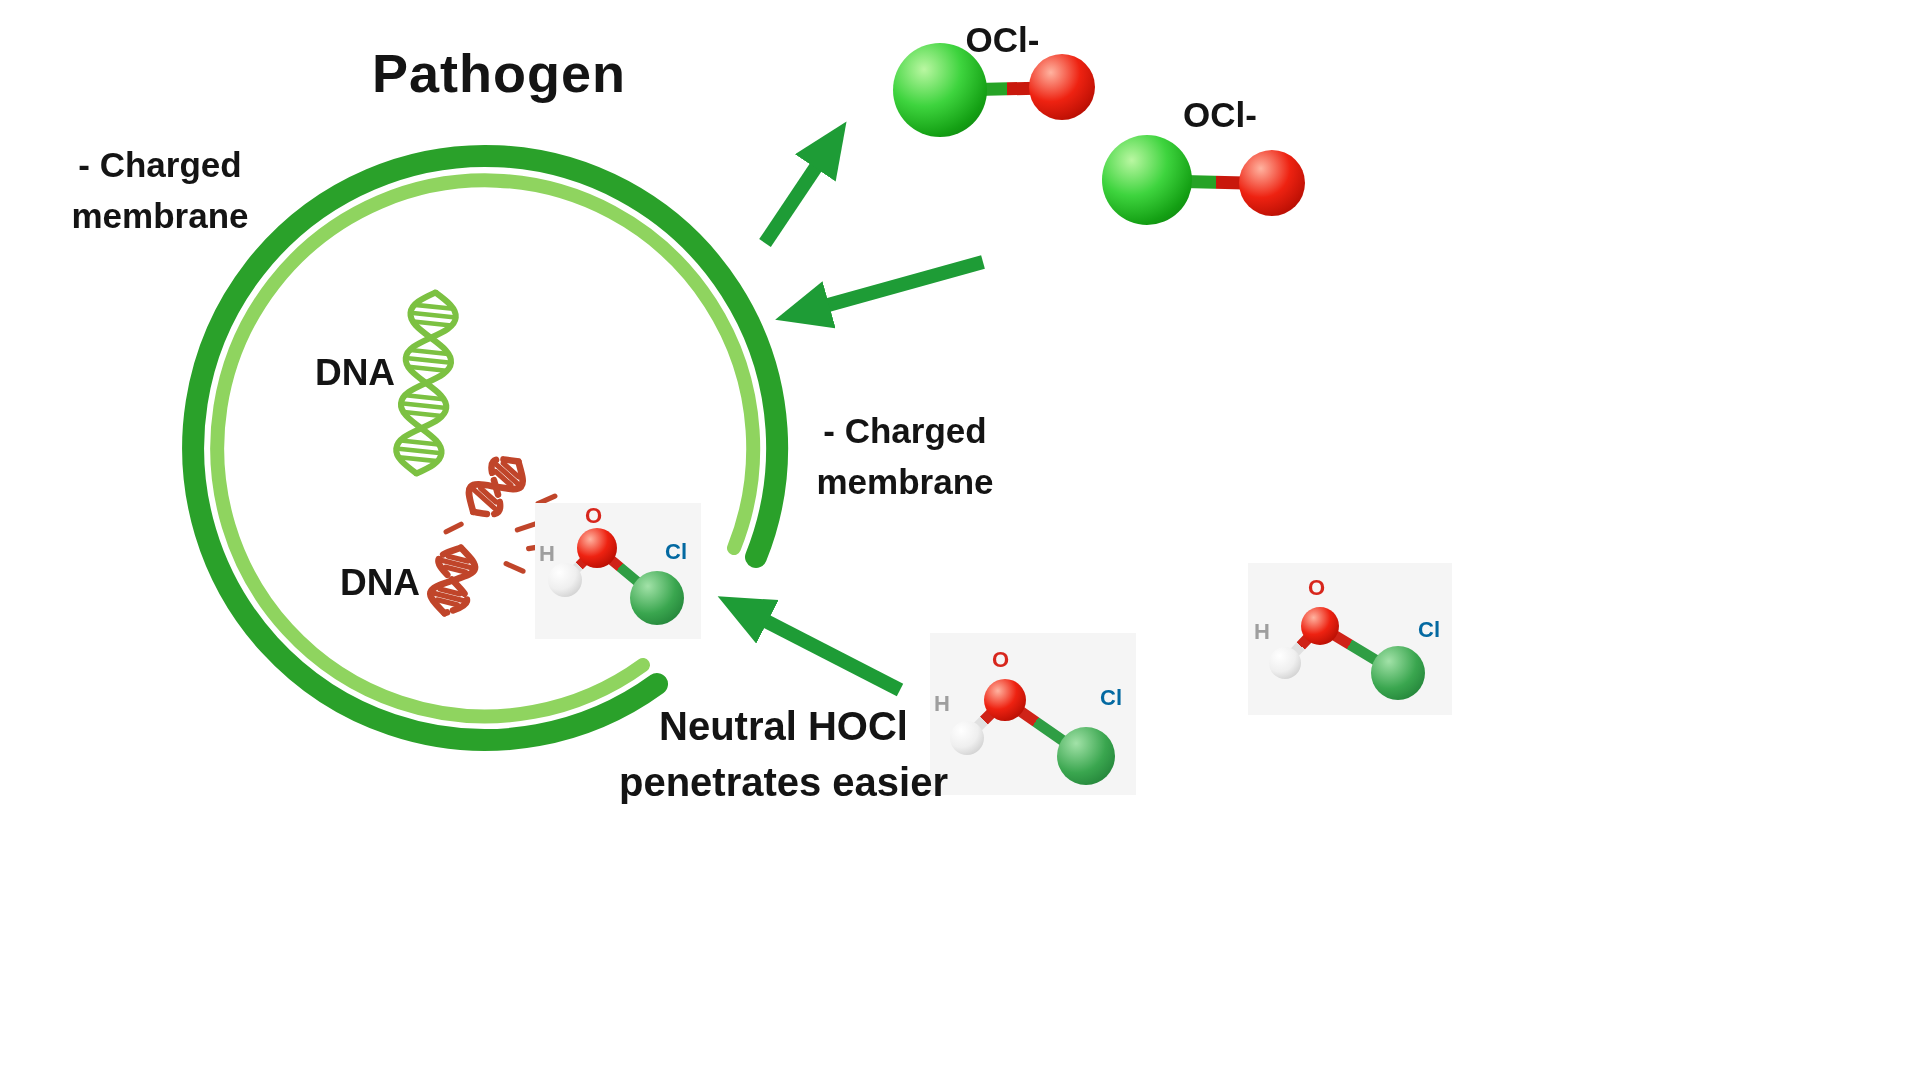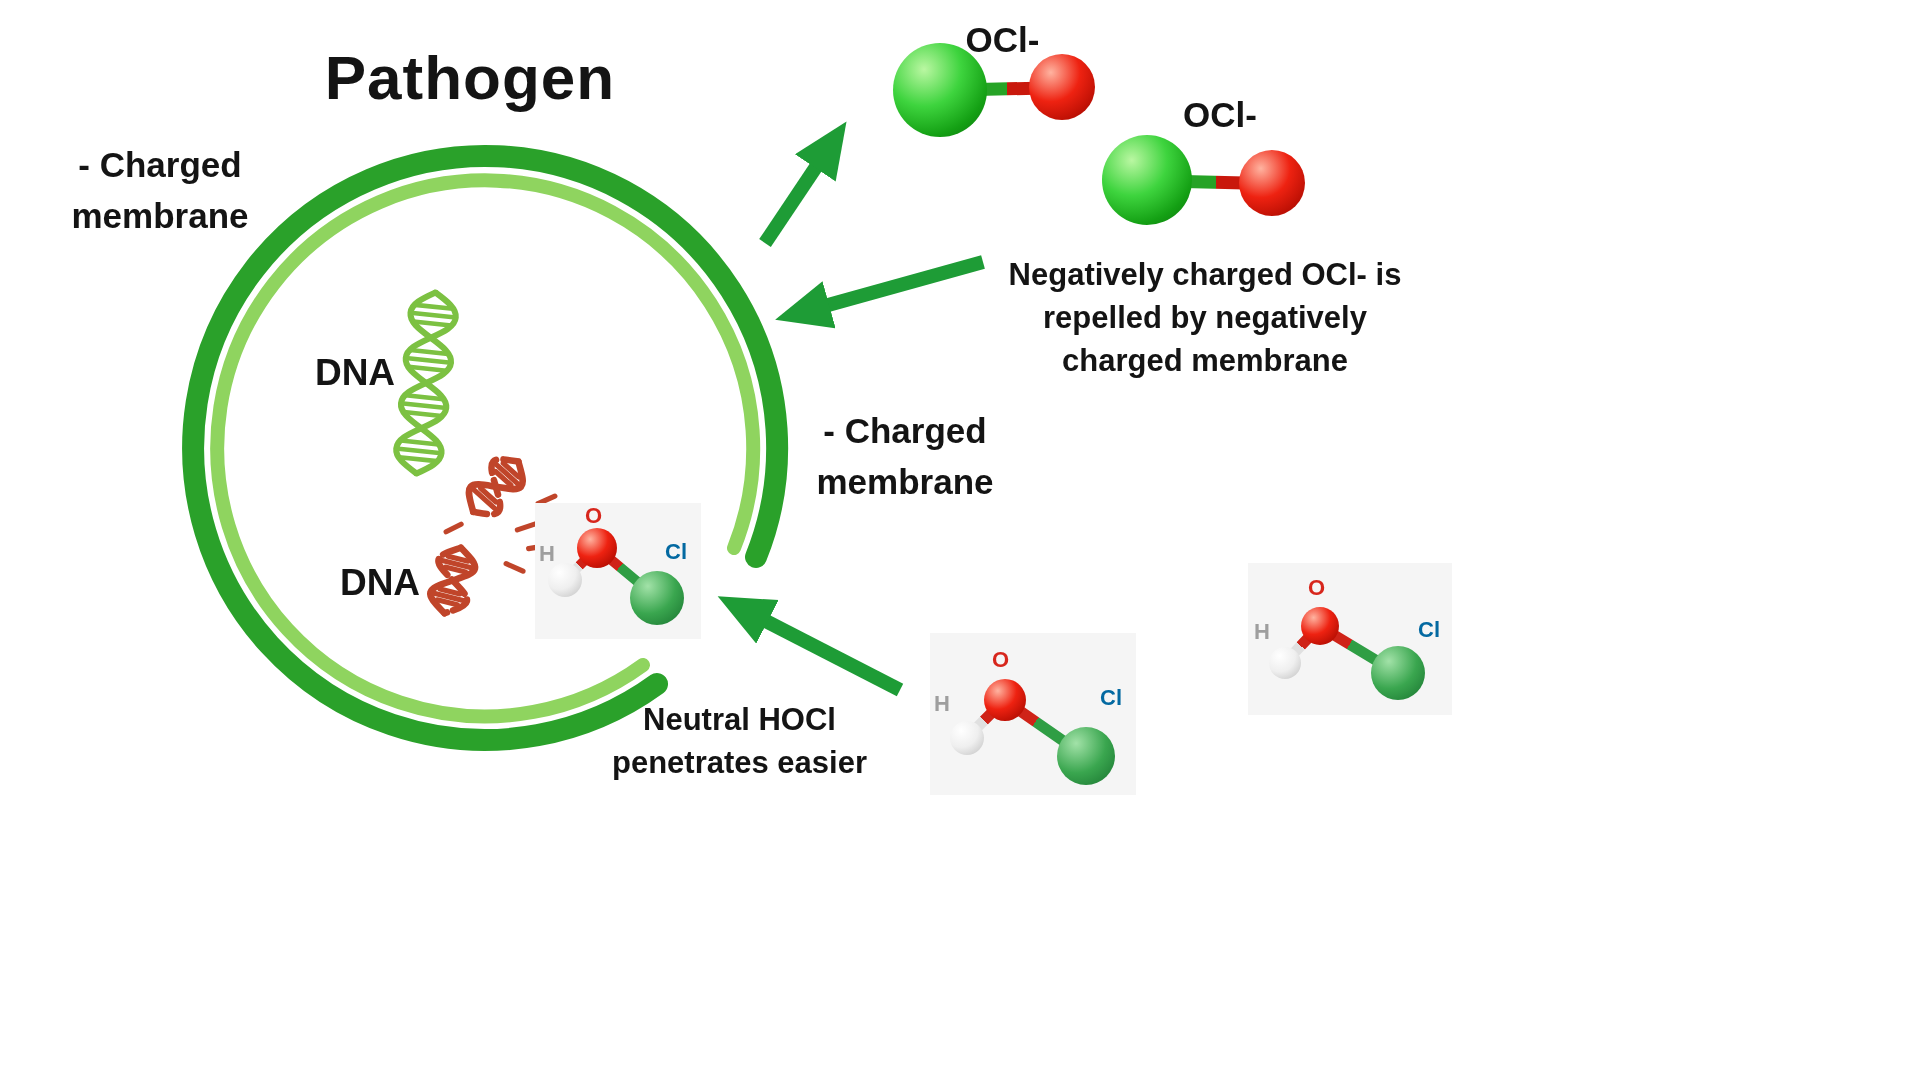--- a/index.html
+++ b/index.html
@@ -138,32 +138,29 @@
     <div class="bond" style="left:37px;top:94px;width:51px;height:11px;background:linear-gradient(90deg,#e0e0e0 0 45%,#cf2318 45% 100%);transform:rotate(-46.6deg);"></div>
     <div class="bond" style="left:72px;top:58px;width:91px;height:11px;background:linear-gradient(90deg,#cf2318 0 38%,#2f9e44 38% 100%);transform:rotate(31.1deg);"></div>
     <div class="sphere w" style="left:21px;top:84px;width:32px;height:32px;"></div>
     <div class="sphere r" style="left:53px;top:44px;width:38px;height:38px;"></div>
     <div class="sphere cl" style="left:123px;top:83px;width:54px;height:54px;"></div>
     <span class="atom-label al-h" style="left:6px;top:56px;">H</span>
     <span class="atom-label al-o" style="left:60px;top:12px;">O</span>
     <span class="atom-label al-cl" style="left:170px;top:54px;">Cl</span>
   </div>
 
-  <div class="txt" style="left:270px;top:42px;width:400px;font-size:62px;letter-spacing:1px;">Pathogen</div>
+  <div class="txt" style="left:299px;top:42px;width:400px;font-size:54px;letter-spacing:1px;">Pathogen</div>
 
   <div class="txt" style="left:20px;top:140px;width:280px;font-size:35px;line-height:1.45;">- Charged
 membrane</div>
 
   <div class="txt" style="left:770px;top:406px;width:270px;font-size:35px;line-height:1.45;">- Charged
 membrane</div>
 
   <div class="txt" style="left:300px;top:352px;width:110px;font-size:37px;">DNA</div>
 
   <div class="txt" style="left:325px;top:562px;width:110px;font-size:37px;">DNA</div>
 
-  <div class="txt" style="left:975px;top:254px;width:460px;font-size:31px;line-height:1.38;">Negatively charged OCl- is
-repelled by negatively
-charged membrane</div>
 
-  <div class="txt" style="left:572px;top:698px;width:335px;font-size:31px;line-height:1.4;">Neutral HOCl
+  <div class="txt" style="left:616px;top:698px;width:335px;font-size:40px;line-height:1.4;">Neutral HOCl
 penetrates easier</div>
 
 </div>
 
 </body></html>

